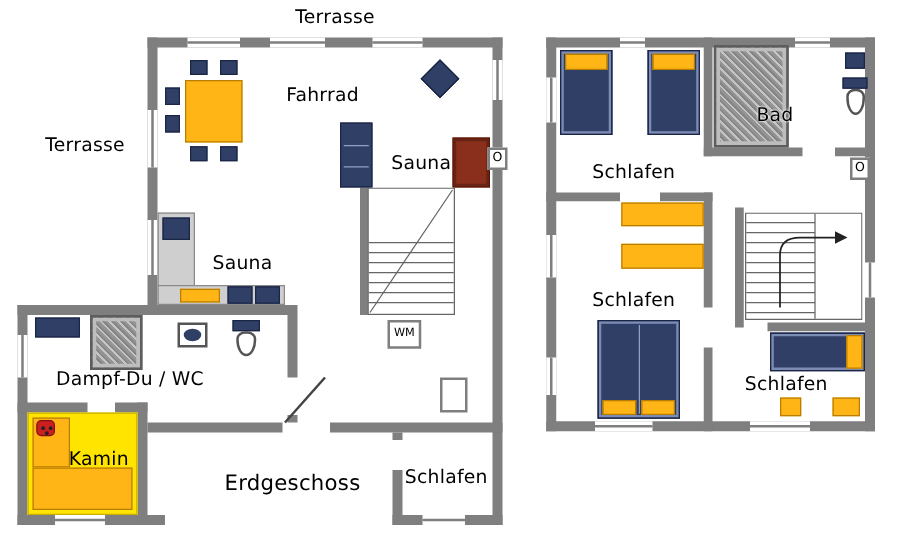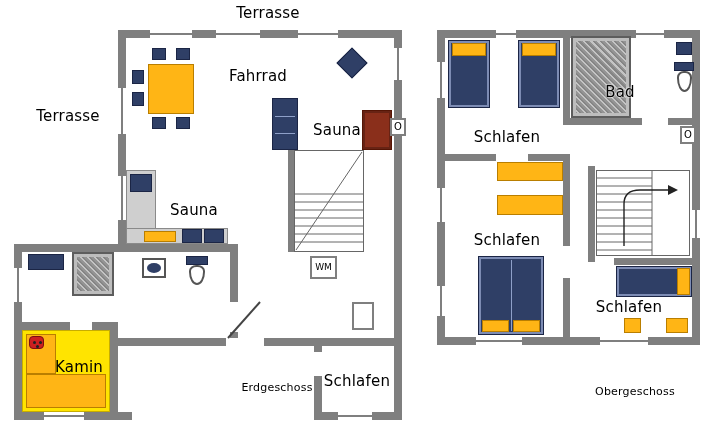--- a/index.html
+++ b/index.html
@@ -5,21 +5,21 @@
   * { margin:0; padding:0; box-sizing:border-box; }
   html,body { background:#fff; }
   body { font-family:"DejaVu Sans","Liberation Sans",sans-serif; color:var(--text,#000); }
   .canvas { position:relative; width:720px; height:434px; background:#fff; overflow:hidden; }
   .plan { position:absolute; inset:0; }
   .wall { position:absolute; background:var(--wall,#7f7f7f); }
   .win { position:absolute; background:#fff; }
   .win.h::after { content:""; position:absolute; left:0; right:0; top:50%; margin-top:-1px; height:2px; background:var(--wall,#7f7f7f); }
   .win.v::after { content:""; position:absolute; top:0; bottom:0; left:50%; margin-left:-1px; width:2px; background:var(--wall,#7f7f7f); }
   .lbl { position:absolute; transform:translate(-50%,-50%); font-size:15px; white-space:nowrap; letter-spacing:.2px; z-index:6; }
-  .lbl.title { font-size:11px;margin-left:43px; }
+  .lbl.title { font-size:17px; }
   .navy-item { position:absolute; background:var(--furniture-navy,#2f3f66); border:1px solid #1b2545; }
   .bed { box-shadow: inset 0 0 0 2px #7d8cb4; }
   .orange-item { position:absolute; background:var(--accent-orange,#ffb515); border:1px solid #b97e00; z-index:3; }
   .box-outline { position:absolute; background:#fff; border:2px solid var(--wall,#7f7f7f); display:flex; align-items:center; justify-content:center; z-index:5; }
   .tiny-txt { font-size:9px; line-height:1; }
   .marker-txt { font-size:10px; line-height:1; }
   .counter { position:absolute; background:#cfcfcf; border:1px solid #8a8a8a; }
   .shower { position:absolute; background:var(--shower-gray,#949494); border:2px solid #5d5d5d;
             box-shadow: inset 0 0 0 3px #bdbdbd;
             background-image: repeating-linear-gradient(45deg, rgba(255,255,255,.45) 0 1.5px, rgba(0,0,0,.10) 1.5px 3px, transparent 3px 5px); }
@@ -126,20 +126,21 @@
     <div class="sauna-room" style="left:22px;top:330px;width:88px;height:82px"></div>
     <div class="orange-item" style="left:26px;top:334px;width:30px;height:40px"></div>
     <div class="orange-item" style="left:26px;top:374px;width:80px;height:34px"></div>
     <div class="heater" style="left:29px;top:336px;width:15px;height:13px"></div>
 
     <div class="lbl" style="left:268px;top:13px">Terrasse</div>
     <div class="lbl" style="left:68px;top:116px">Terrasse</div>
     <div class="lbl" style="left:258px;top:76px">Fahrrad</div>
     <div class="lbl" style="left:337px;top:130px">Sauna</div>
     <div class="lbl" style="left:194px;top:210px">Sauna</div>
+    <div class="lbl" style="left:104px;top:303px">Dampf-Du / WC</div>
     <div class="lbl" style="left:79px;top:367px">Kamin</div>
     <div class="lbl" style="left:357px;top:381px">Schlafen</div>
     <div class="lbl title" style="left:234px;top:387px">Erdgeschoss</div>
   </section>
 
   <section class="plan">
 
     <div class="wall" style="left:437px;top:30px;width:263px;height:8px"></div>
     <div class="wall" style="left:437px;top:30px;width:8px;height:315px"></div>
     <div class="wall" style="left:692px;top:30px;width:8px;height:315px"></div>
@@ -203,16 +204,15 @@
 
     <div class="navy-item bed" style="left:616px;top:266px;width:76px;height:31px"></div>
     <div class="orange-item" style="left:677px;top:268px;width:13px;height:27px"></div>
     <div class="orange-item" style="left:624px;top:318px;width:17px;height:15px"></div>
     <div class="orange-item" style="left:666px;top:318px;width:22px;height:15px"></div>
 
     <div class="lbl" style="left:507px;top:137px">Schlafen</div>
     <div class="lbl badlbl" style="left:620px;top:92px">Bad</div>
     <div class="lbl" style="left:507px;top:240px">Schlafen</div>
     <div class="lbl" style="left:629px;top:307px">Schlafen</div>
-    <div class="lbl title" style="left:592px;top:391px">Obergeschoss</div>
   </section>
 
 </div>
 
 </body></html>

